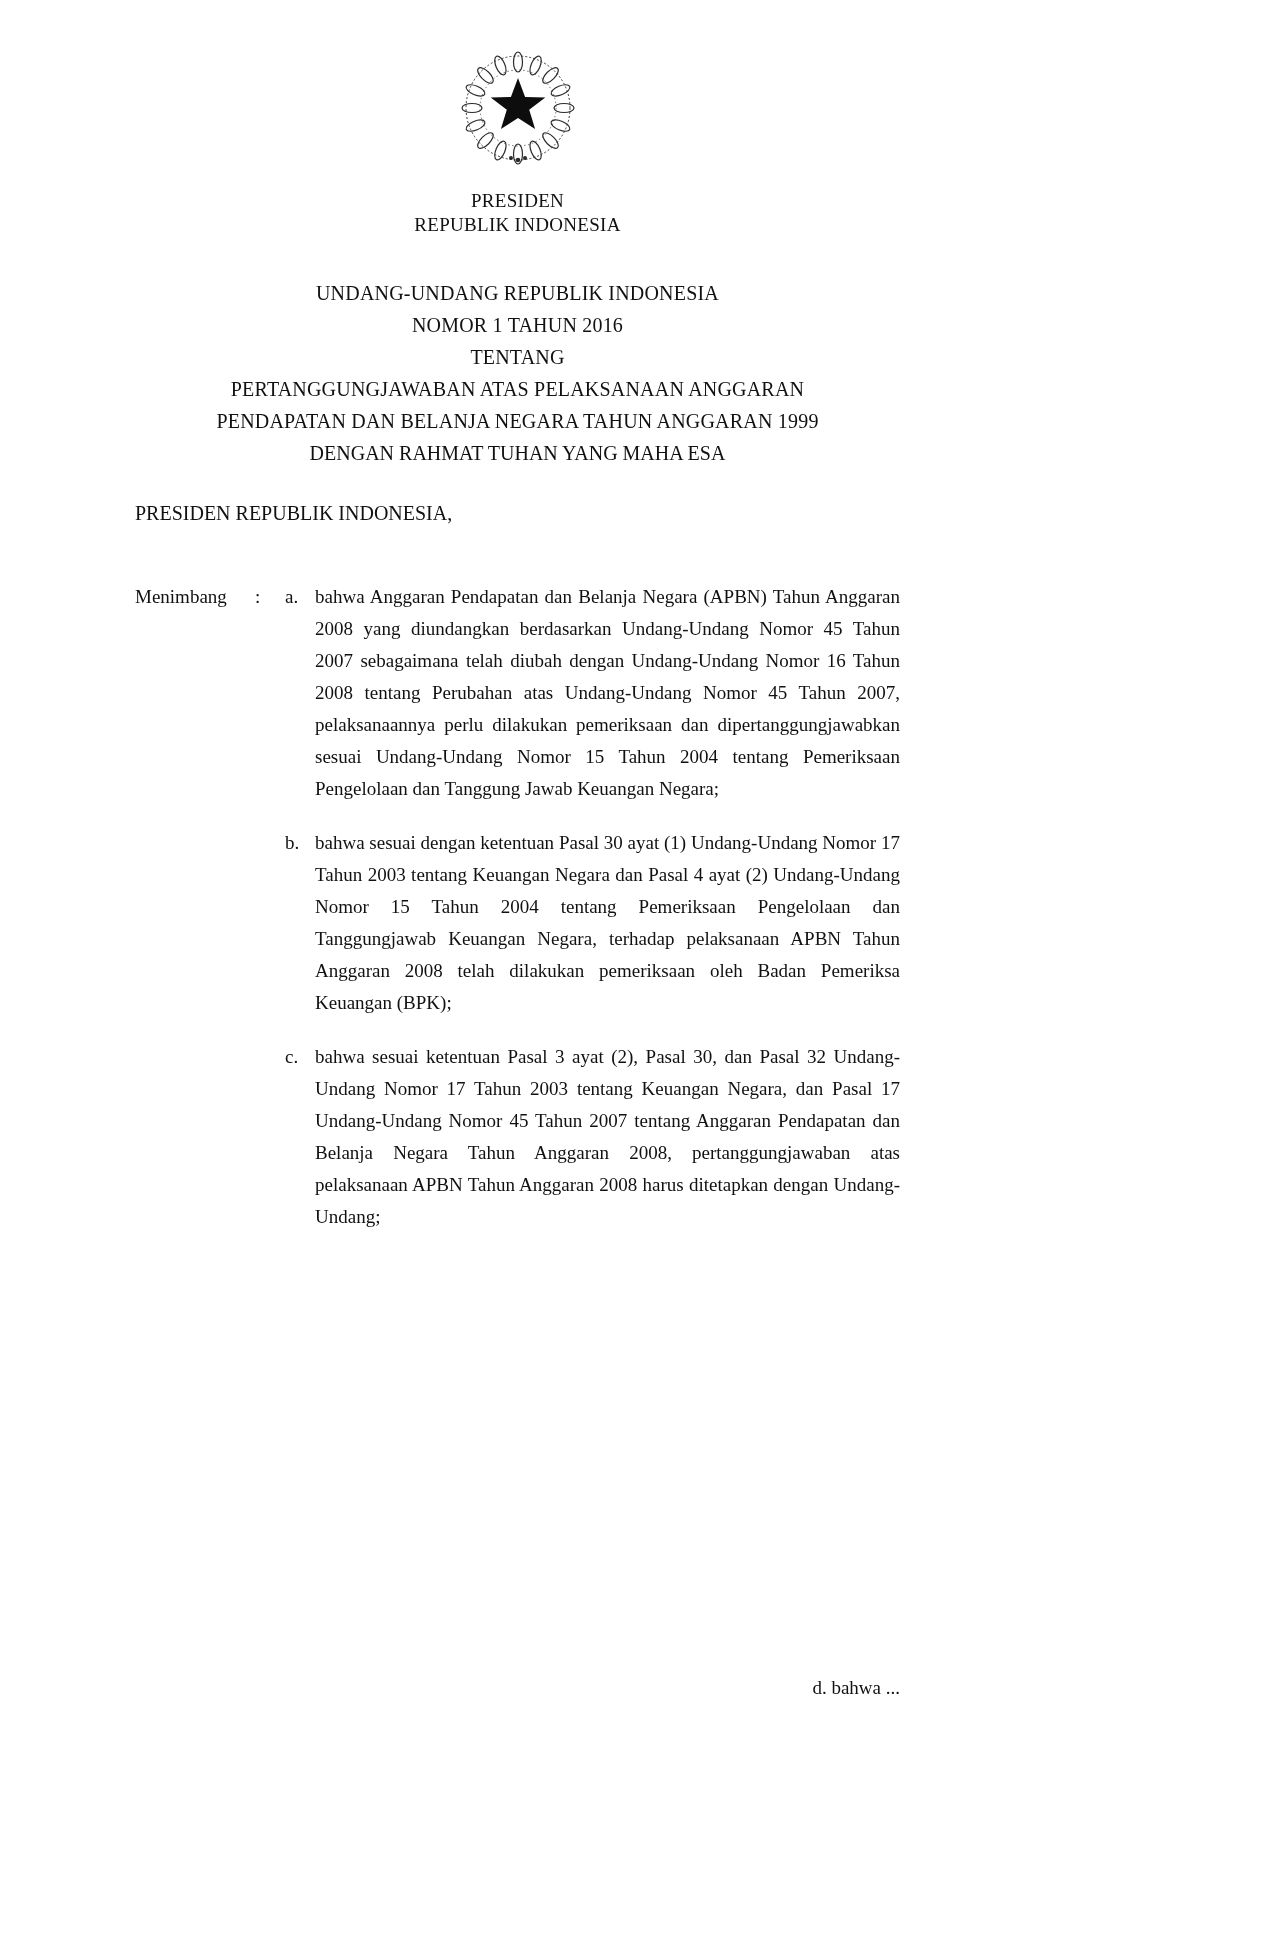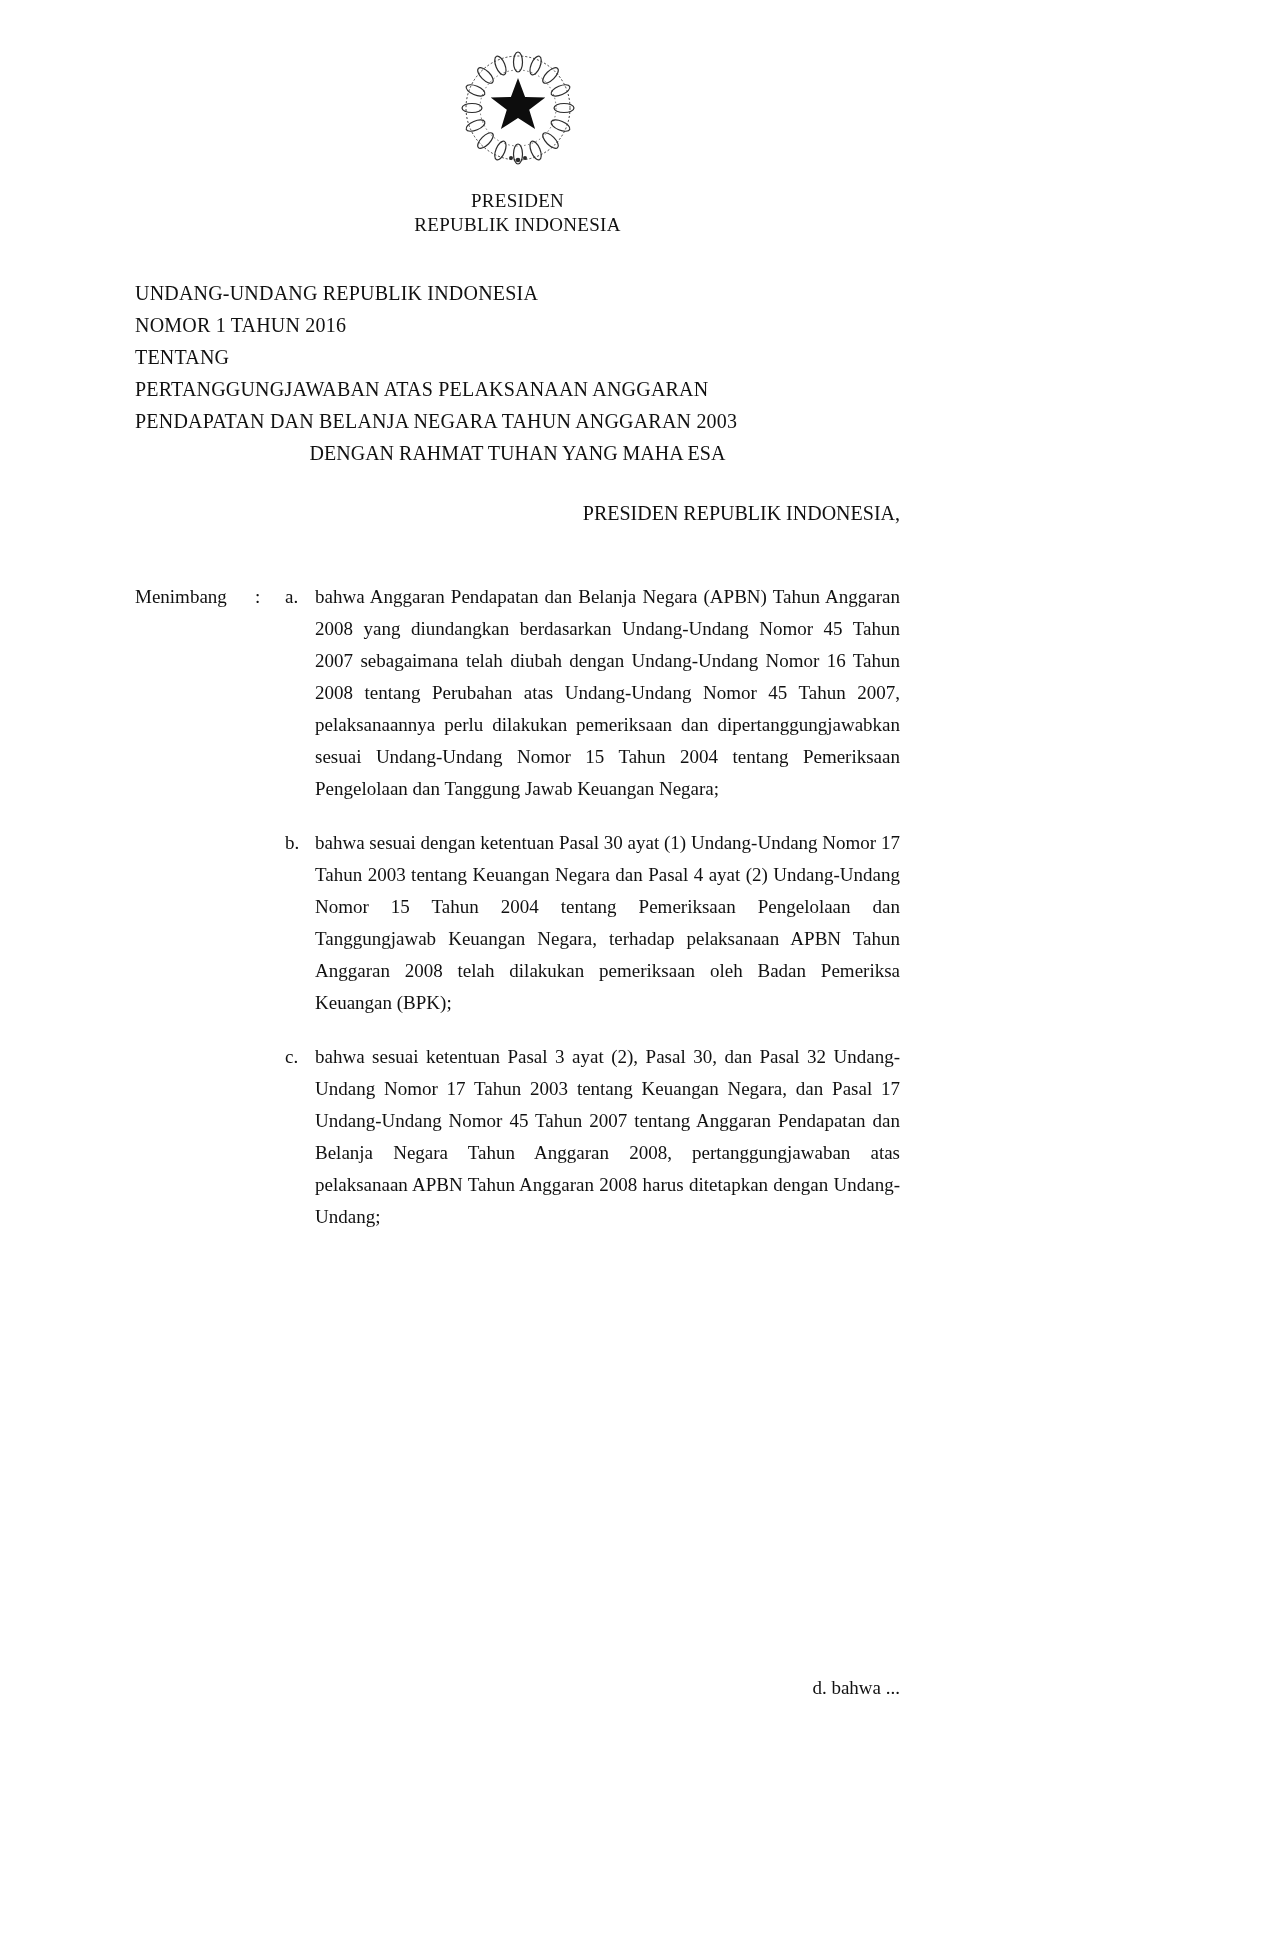--- a/index.html
+++ b/index.html
@@ -30,32 +30,33 @@
   }
   .org-header {
     margin-top: 12px;
     text-align: center;
     font-size: 19px;
     line-height: 24px;
     letter-spacing: 0.3px;
   }
   .doc-title {
     margin-top: 40px;
+    text-align: center;
     font-size: 20px;
     line-height: 32px;
     letter-spacing: 0.2px;
   }
   .invocation {
     text-align: center;
     font-size: 20px;
     line-height: 32px;
   }
   .salutation {
     margin-top: 28px;
-    text-align: right;
+    text-align: left;
     font-size: 20px;
     line-height: 32px;
   }
   .considerations {
     margin-top: 52px;
     display: grid;
     grid-template-columns: 120px 30px 1fr;
     font-size: 19px;
     line-height: 32px;
   }
@@ -135,21 +136,21 @@
     <div class="org-header">
       <div>PRESIDEN</div>
       <div>REPUBLIK INDONESIA</div>
     </div>
 
     <div class="doc-title">
       <div>UNDANG-UNDANG REPUBLIK INDONESIA</div>
       <div>NOMOR 1 TAHUN 2016</div>
       <div>TENTANG</div>
       <div>PERTANGGUNGJAWABAN ATAS PELAKSANAAN ANGGARAN</div>
-      <div>PENDAPATAN DAN BELANJA NEGARA TAHUN ANGGARAN 2003</div>
+      <div>PENDAPATAN DAN BELANJA NEGARA TAHUN ANGGARAN 1999</div>
     </div>
 
     <div class="invocation">DENGAN RAHMAT TUHAN YANG MAHA ESA</div>
 
     <div class="salutation">PRESIDEN REPUBLIK INDONESIA,</div>
 
     <section class="considerations">
       <div class="cons-label">Menimbang</div>
       <div class="cons-colon">:</div>
       <div class="cons-items">

